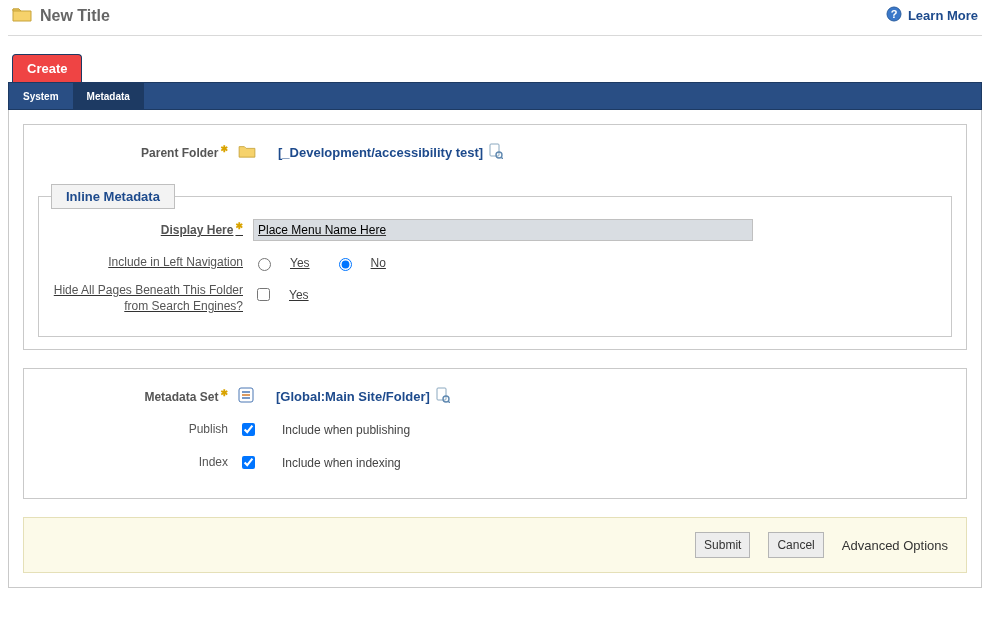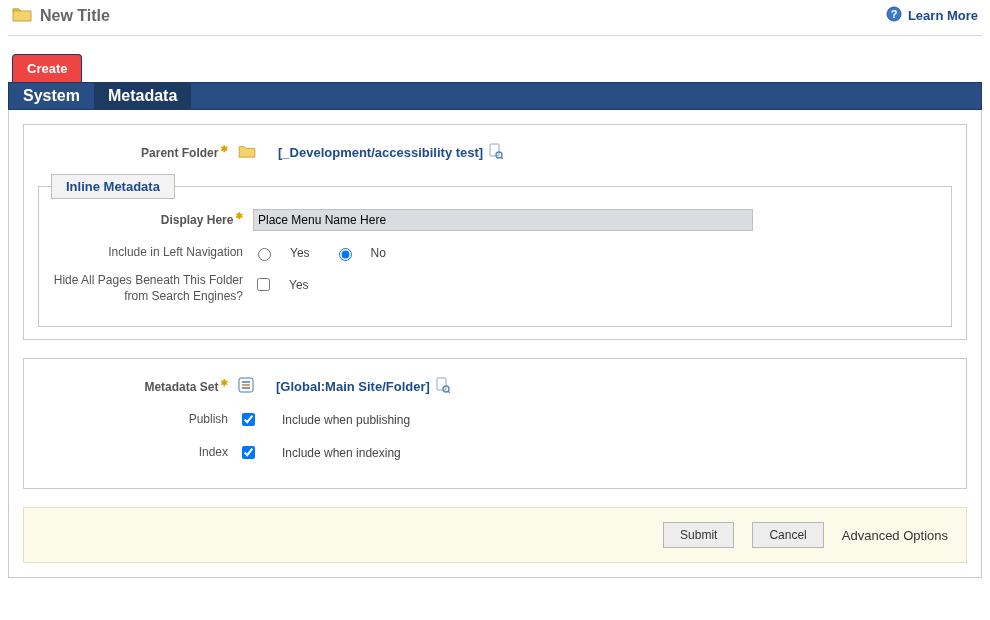--- a/index.html
+++ b/index.html
@@ -59,21 +59,21 @@
   .subtab-bar {
     background:#294e84;
     border:1px solid #1d3a63;
     color:#fff;
     height:28px;
     display:flex;
     align-items:stretch;
   }
   .subtab {
     padding:6px 14px;
-    font-size:16px;
+    font-size:10px;
     font-weight:bold;
     cursor:pointer;
     display:flex;
     align-items:center;
   }
   .subtab.active {
     background:#1d3a63;
   }
   .content-panel {
     border-left:1px solid #c9c9c9;
@@ -109,23 +109,24 @@
   .link-value {
     color:#1d4a8c;
     font-weight:bold;
     font-size:13px;
     cursor:pointer;
     padding-left:16px;
   }
   .browse-icon { margin-left:6px; cursor:pointer; }
   .fieldset-wrap {
     border:1px solid #c9c9c9;
-    margin-top:24px;
+    margin-top:34px;
     padding:22px 24px 8px 14px;
     position:relative;
+    text-decoration:underline;
   }
   .fieldset-legend {
     position:absolute;
     top:-13px;
     left:12px;
     background:#f3f3f3;
     border:1px solid #bfbfbf;
     color:#1d4a8c;
     font-weight:bold;
     font-size:13px;
@@ -151,21 +152,21 @@
     background:#fcfae9;
     padding:14px 18px;
     display:flex;
     justify-content:flex-end;
     align-items:center;
     gap:18px;
   }
   .btn {
     border:1px solid #b5b5b5;
     background:#ededed;
-    padding:5px 16px;
+    padding:5px 8px;
     font-size:12px;
     font-family:inherit;
     cursor:pointer;
     color:#333;
   }
   .adv-link {
     color:#333;
     font-size:13px;
     cursor:pointer;
   }

